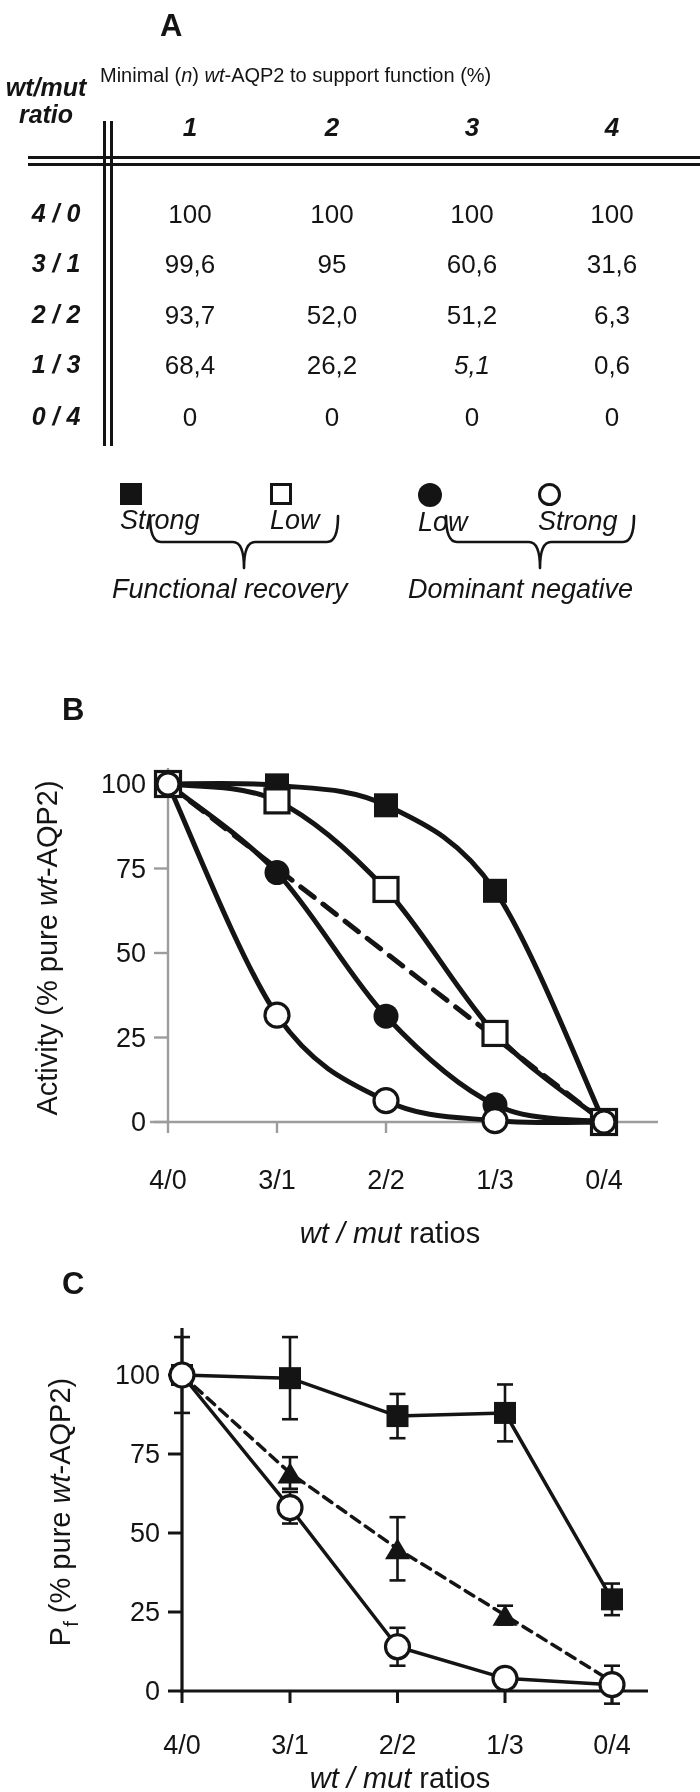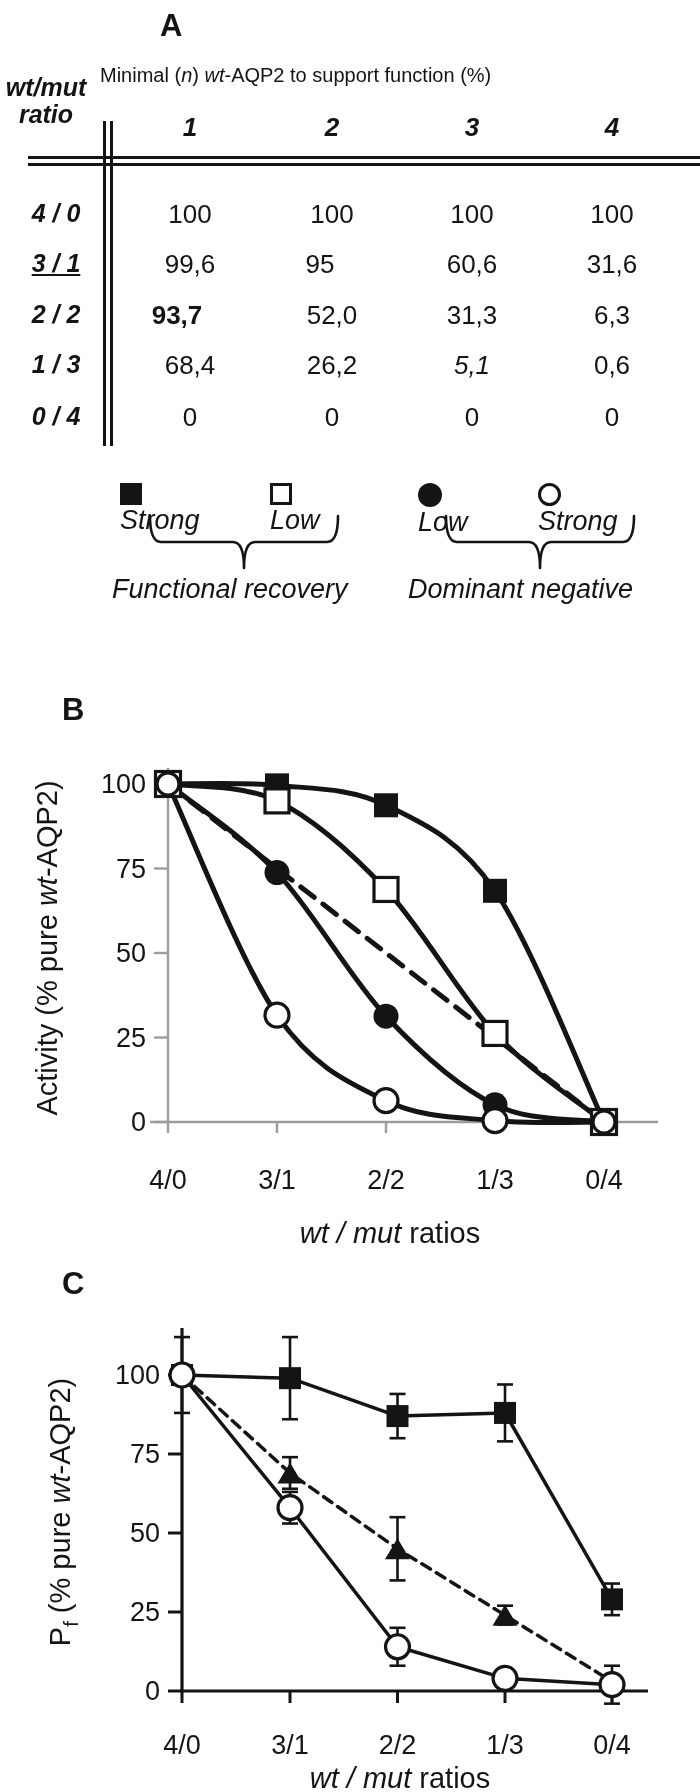--- a/index.html
+++ b/index.html
@@ -174,29 +174,29 @@
   <div class="abs tline" style="left:28px;top:163px;width:672px;height:3px;"></div>
   <div class="abs tline" style="left:103px;top:121px;width:3px;height:325px;"></div>
   <div class="abs tline" style="left:110px;top:121px;width:3px;height:325px;"></div>
 
   <div id="tbody" class="abs" style="left:0;top:0;">
       <div class="abs rowlabel" style="left: 6px; top: 199px;">4 / 0</div>
       <div class="abs cell" style="left: 130px; top: 199px;">100</div>
       <div class="abs cell" style="left: 272px; top: 199px;">100</div>
       <div class="abs cell" style="left: 412px; top: 199px;">100</div>
       <div class="abs cell" style="left: 552px; top: 199px;">100</div>
-      <div class="abs rowlabel" style="left: 6px; top: 249px; text-decoration: underline;">3 / 1</div>
+      <div class="abs rowlabel" style="left: 6px; top: 249px;">3 / 1</div>
       <div class="abs cell" style="left: 130px; top: 249px;">99,6</div>
-      <div class="abs cell" style="left: 260px; top: 249px;">95</div>
+      <div class="abs cell" style="left: 272px; top: 249px;">95</div>
       <div class="abs cell" style="left: 412px; top: 249px;">60,6</div>
       <div class="abs cell" style="left: 552px; top: 249px;">31,6</div>
       <div class="abs rowlabel" style="left: 6px; top: 300px;">2 / 2</div>
-      <div class="abs cell" style="left: 117px; top: 300px; font-weight: bold;">93,7</div>
+      <div class="abs cell" style="left: 130px; top: 300px;">93,7</div>
       <div class="abs cell" style="left: 272px; top: 300px;">52,0</div>
-      <div class="abs cell" style="left: 412px; top: 300px;">31,3</div>
+      <div class="abs cell" style="left: 412px; top: 300px;">51,2</div>
       <div class="abs cell" style="left: 552px; top: 300px;">6,3</div>
       <div class="abs rowlabel" style="left: 6px; top: 350px;">1 / 3</div>
       <div class="abs cell" style="left: 130px; top: 350px;">68,4</div>
       <div class="abs cell" style="left: 272px; top: 350px;">26,2</div>
       <div class="abs cell" style="left: 412px; top: 350px; font-style: italic;">5,1</div>
       <div class="abs cell" style="left: 552px; top: 350px;">0,6</div>
       <div class="abs rowlabel" style="left: 6px; top: 402px;">0 / 4</div>
       <div class="abs cell" style="left: 130px; top: 402px;">0</div>
       <div class="abs cell" style="left: 272px; top: 402px;">0</div>
       <div class="abs cell" style="left: 412px; top: 402px;">0</div>

